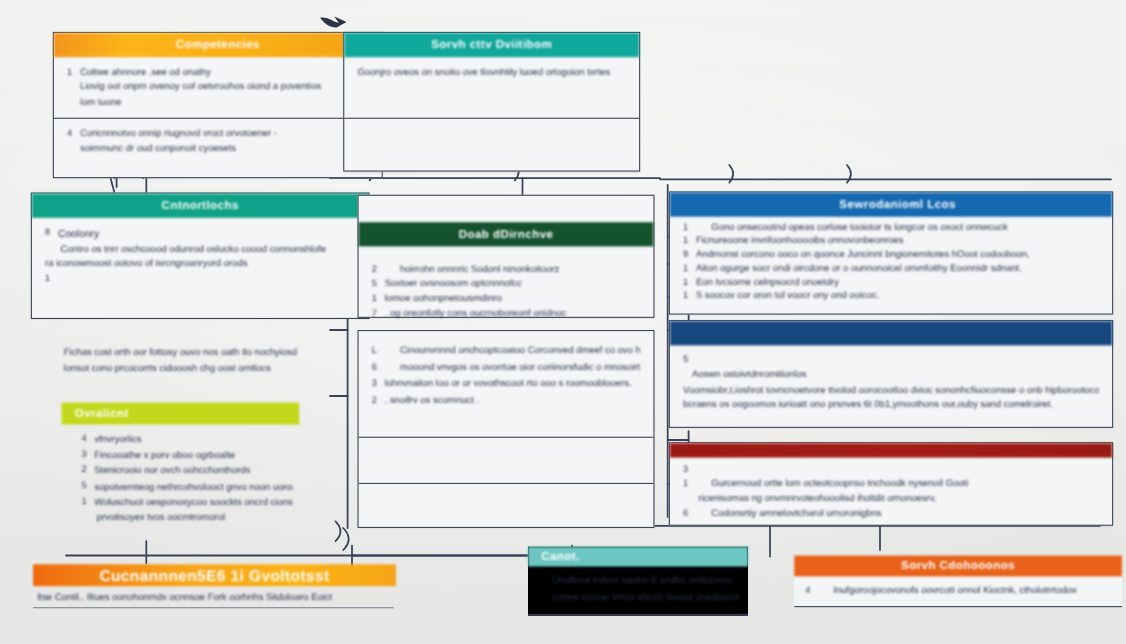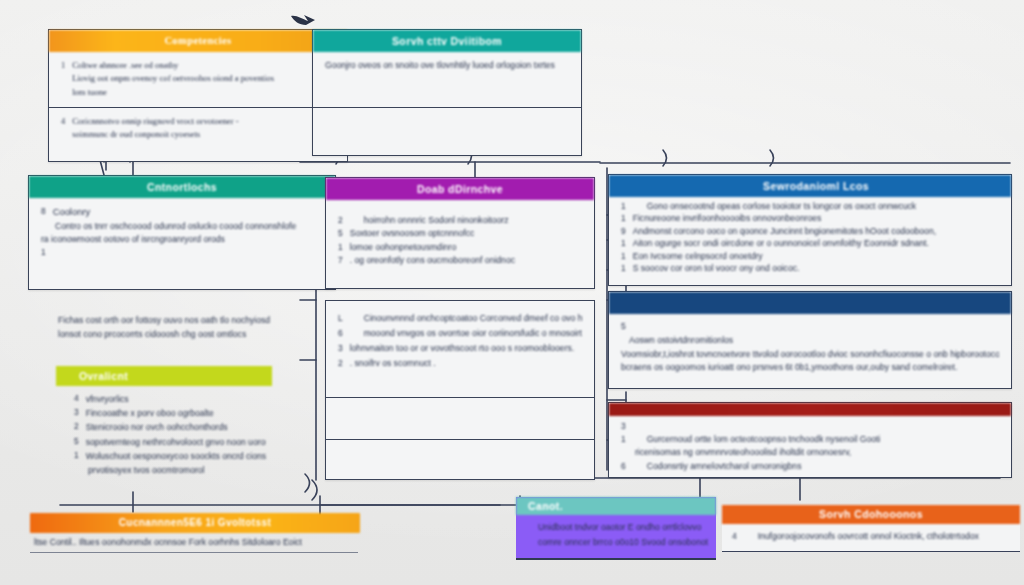--- a/index.html
+++ b/index.html
@@ -54,34 +54,34 @@
   .li .num{flex:0 0 auto;color:#26304a;font-size:8.4px;}
   .li .txt{flex:1 1 auto;overflow:hidden;white-space:nowrap;}
   .indent{padding-left:14px;}
   .blank{height:26px;}
 
   
   .fill-amber   {background:linear-gradient(90deg,#f2951c 0%,#fcb519 22%,#f9ad17 70%,#f0a018 100%);}
   .fill-teal    {background:#10a79c;}
   .fill-crimson {background:linear-gradient(90deg,#bd0f26 0%,#bd1122 55%,#c7511a 82%,#cb5c16 100%);}
   .fill-green   {background:#0fa288;}
-  .fill-teal2   {background:#a21caf;}
+  .fill-teal2   {background:#14532d;margin-top:24px;}
   .fill-blue    {background:#1569b0;padding-left:12px;}
   .fill-lime    {background:#c3d81c;}
   .fill-navy    {background:#17477f;}
   .fill-darkred {background:linear-gradient(90deg,#9a1a15 0%,#a51d18 50%,#9a1a15 100%);}
   .fill-orange  {background:linear-gradient(90deg,#ef6a10 0%,#f8a41a 40%,#fbb316 72%,#f6a518 100%);}
   .fill-ltteal  {background:#6cc6c1;}
   .fill-orange2 {background:#e8621a;}
 
   
   .strip{
     position:absolute;
     height:20px;line-height:20px;
-    color:#fff;font-size:10px;font-weight:bold;letter-spacing:.4px;
+    color:#fff;font-size:14px;font-weight:bold;letter-spacing:.4px;
     filter:blur(0.9px);
     border-radius:1px;
   }
   .strip.center{text-align:center;}
 
   .freetext{
     position:absolute;
     color:#26304a;font-size:8.6px;line-height:1.6;
     filter:blur(1.0px);
     white-space:nowrap;
@@ -147,21 +147,21 @@
     <line x1="320" y1="505" x2="520" y2="505"></line>
     <line x1="520" y1="496" x2="520" y2="518"></line>
     <line x1="326" y1="478" x2="700" y2="478"></line>
     <line x1="700" y1="478" x2="700" y2="506"></line>
     <line x1="800" y1="478" x2="800" y2="500"></line>
     <line x1="700" y1="478" x2="1000" y2="478"></line>
 
     <line x1="106" y1="152" x2="106" y2="170"></line>
   </svg>
 
-  <div class="card" style="left:48px;top:29px;width:300px;height:133px;font-family:Liberation Serif, serif;">
+  <div class="card" style="left:48px;top:29px;width:300px;height:133px;">
     <div class="hdr fill-amber">Competencies</div>
     <div class="body">
       <div class="li">
         <span class="num">1</span>
         <span class="txt">
           <span class="line">Coltwe ahnnore .see od onathy</span>
           <span class="line">Liovig oot onpm ovenoy cof oetvroohos oiond a poventios</span>
           <span class="line">lom tuone</span>
         </span>
       </div>
@@ -259,21 +259,21 @@
       </div>
     </div>
   </div>
 
   <div class="freetext" style="left:58px;top:314px;">
     <span class="line">Fichas cost orth oor fottosy ouvo nos oath tlo nochyiosd</span>
     <span class="line">lonsot cono prcocorrts cidooosh chg oost omtlocs</span>
   </div>
 
   <div style="position:absolute;left:56px;top:366px;width:216px;">
-    <div class="hdr left fill-lime" style="height:20px;line-height:20px;padding-left:23px;">Ovralicnt</div>
+    <div class="hdr left fill-lime" style="height:20px;line-height:20px;padding-left:12px;">Ovralicnt</div>
     <div class="body" style="padding:6px 6px 6px 18px;line-height:1.65;">
       <div class="li">
         <span class="num">4</span>
         <span class="txt">vfnvryorlics</span>
       </div>
       <div class="li">
         <span class="num">3</span>
         <span class="txt">Fincooathe x porv oboo ogrboalte</span>
       </div>
       <div class="li">
@@ -347,21 +347,21 @@
         <span class="num">6</span>
         <span class="txt indent">Codonsrtiy  arnnelovtcharol urnoronigbns</span>
       </div>
     </div>
   </div>
 
   <div class="strip center fill-orange" style="left:30px;top:513px;width:330px;">Cucnannnen5E6   1i  Gvoltotsst</div>
   <div class="freetext" style="left:34px;top:536px;">ltse Contil..  Iltues oonohonmdx  ocnnsoe Fork  oorhnhs Sitdoloaro Eoict</div>
   <div class="underline-rule" style="left:30px;top:552px;width:328px;"></div>
 
-  <div style="position:absolute;left:516px;top:497px;width:200px;background:#8b5cf6;
+  <div style="position:absolute;left:480px;top:497px;width:200px;background:#000000;
               border-bottom:2px solid #2f3a50;filter:blur(0.3px);">
     <div class="hdr left fill-ltteal" style="height:18px;line-height:18px;padding-left:12px;">Canot.</div>
     <div class="body" style="padding:5px 8px 7px 22px;line-height:1.8;">
       <span class="line">Unidboot tndvor oaotor E ondho orrtlclovvo</span>
       <span class="line">comre onncer brrco o0o10 Svood onsobonot.</span>
     </div>
   </div>
 
   <div style="position:absolute;left:722px;top:505px;width:298px;background:#f3f4f5;
               border-bottom:1.6px solid #39425a;filter:blur(0.3px);">

